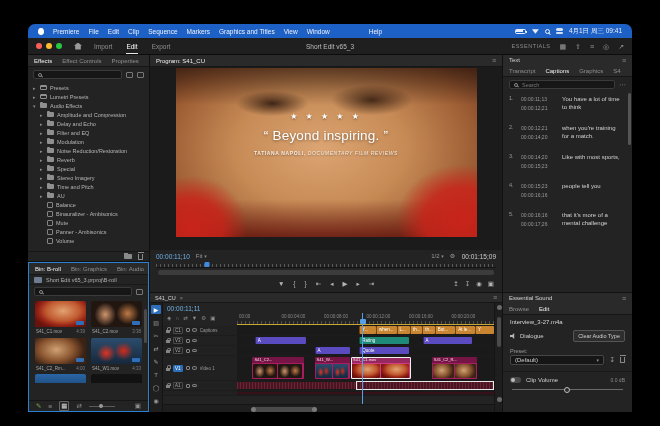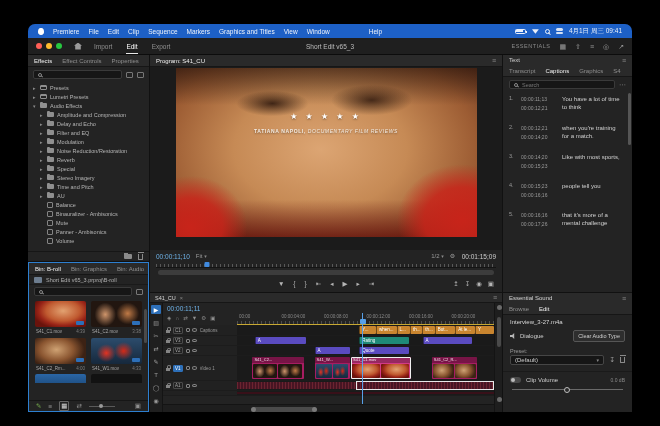--- a/index.html
+++ b/index.html
@@ -449,20 +449,21 @@
 
   <section class="panel" id="program-panel">
     <div class="ptabbar">
       <span class="ptab act">Program: S41_CU</span>
       <span class="pmenu">≡</span>
     </div>
     <div id="pm-video-area">
       <div id="pm-video">
         <div id="pm-overlay">
           <span id="pm-stars">★ ★ ★ ★ ★</span>
+          <span id="pm-quote">“ Beyond inspiring. ”</span>
           <span id="pm-attrib"><b>TATIANA NAPOLI, </b><span class="role">DOCUMENTARY FILM REVIEWS</span></span>
         </div>
       </div>
     </div>
     <div id="pm-ctrl">
       <span class="tc-blue">00:00:11;10</span>
       <span class="ddn"><span>Fit</span> <span class="caret">▾</span></span>
       <span style="flex:1"></span>
       <span class="ddn"><span>1/2</span> <span class="caret">▾</span></span>
       <span class="wrench">⚙</span>

